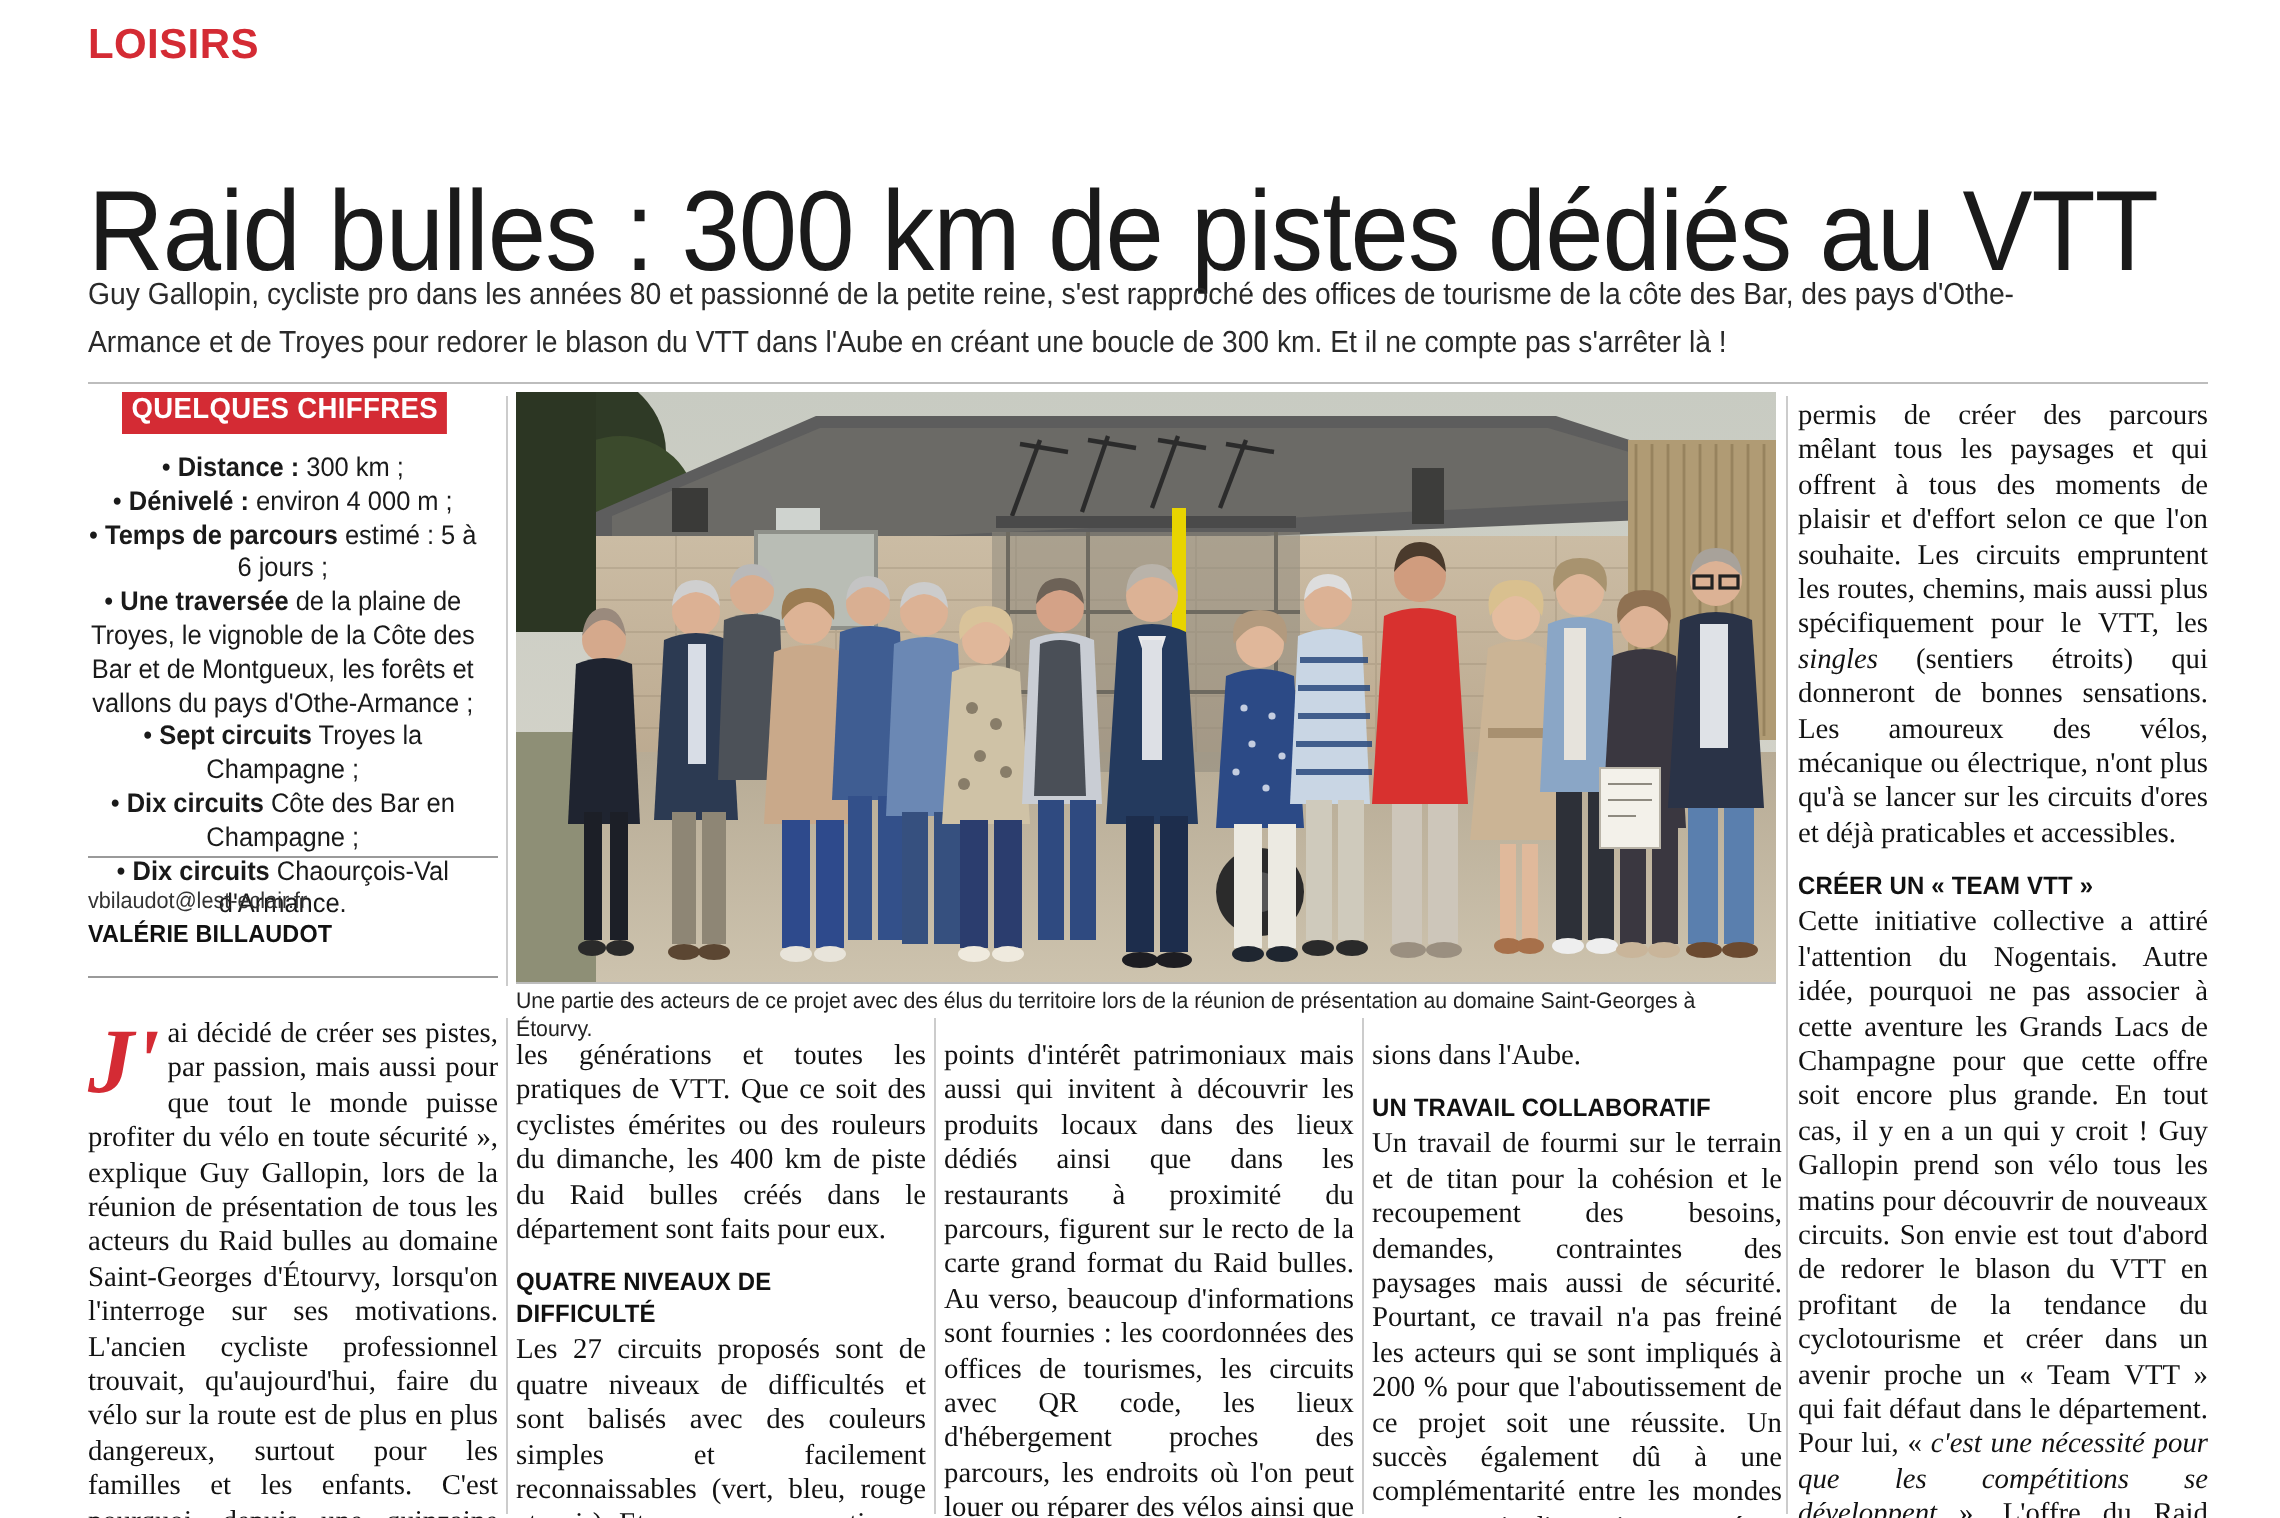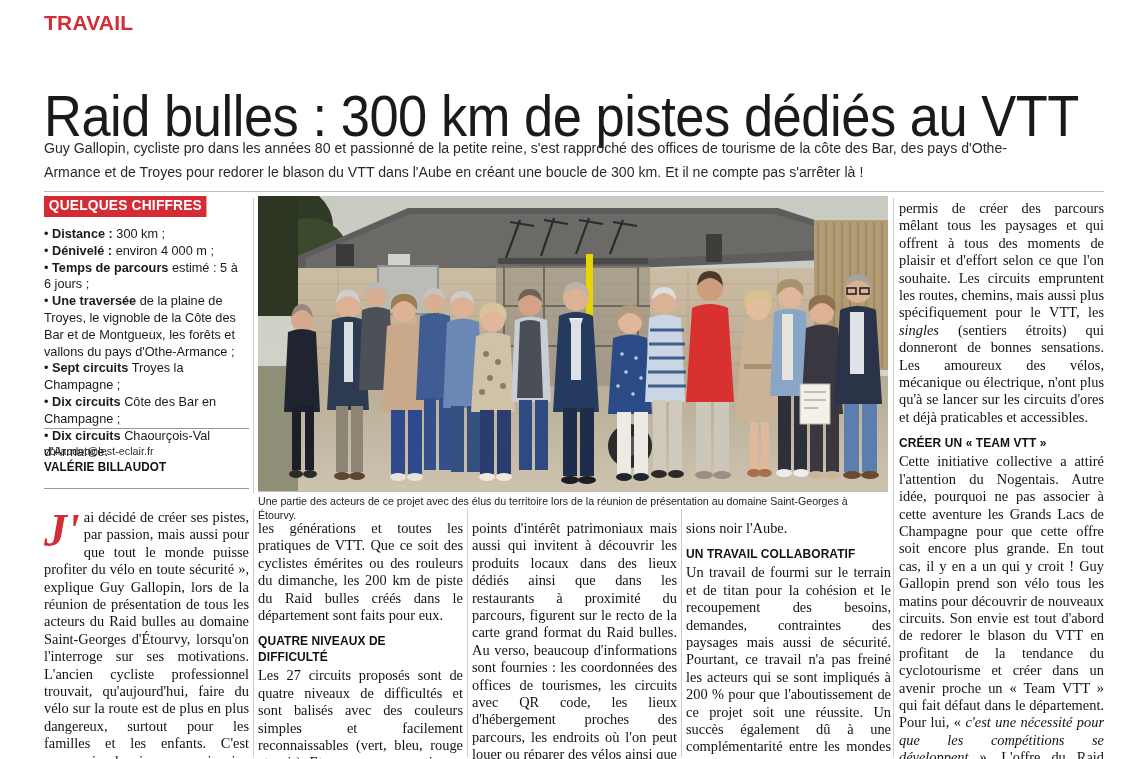--- a/index.html
+++ b/index.html
@@ -68,20 +68,21 @@
     left: 44px; top: 191px;
     width: 1060px; height: 1px;
     background: #bdbdbd;
   }
 
   
   .side-box {
     position: absolute;
     left: 44px; top: 196px;
     width: 205px;
+    text-align: center;
   }
   .side-head {
     display: inline-block;
     background: #d42b34;
     color: #fff;
     font-family: "Liberation Sans", sans-serif;
     font-weight: bold;
     font-size: 14.5px;
     letter-spacing: 0.2px;
     padding: 2px 5px 3px 5px;
@@ -211,21 +212,21 @@
     position: absolute;
     width: 1px;
     background: #cccccc;
   }
 </style>
 </head>
 <body>
 
 <div class="page">
 
-  <div class="rubric">TRAVAIL</div>
+  <div class="rubric">LOISIRS</div>
 
   <h1 class="headline">Raid bulles : 300 km de pistes dédiés au VTT</h1>
 
   <div class="chapeau">Guy Gallopin, cycliste pro dans les années 80 et passionné de la petite reine, s'est rapproché des offices de tourisme de la côte des Bar, des pays d'Othe-Armance et de Troyes pour redorer le blason du VTT dans l'Aube en créant une boucle de 300 km. Et il ne compte pas s'arrêter là !</div>
 
   <div class="rule-top"></div>
 
   <div class="side-box">
     <div class="side-head">QUELQUES CHIFFRES</div>
     <ul class="side-list">
@@ -534,31 +535,31 @@
   <div class="vrule" style="left:467px; top:509px; height:248px;"></div>
   <div class="vrule" style="left:681px; top:509px; height:248px;"></div>
   <div class="vrule" style="left:893px; top:198px; height:559px;"></div>
   <div class="vrule" style="left:253px; top:198px; height:295px;"></div>
 
   <div class="col c1">
     <p><span class="dropcap">J'</span><span class="lead-italic">ai décidé de créer ses pistes, par passion, mais aussi pour que tout le monde puisse profiter du vélo en toute sécurité »</span><span>, explique Guy Gallopin, lors de la réunion de présentation de tous les acteurs du Raid bulles au domaine Saint-Georges d'Étourvy, lorsqu'on l'interroge sur ses motivations. L'ancien cycliste professionnel trouvait, qu'aujourd'hui, faire du vélo sur la route est de plus en plus dangereux, surtout pour les familles et les enfants. C'est pourquoi, depuis une quinzaine d'années, il sillonne les chemins et pistes du département pour trouver des parcours qui pourraient satisfaire toutes</span></p>
   </div>
 
   <div class="col c2">
-    <p>les générations et toutes les pratiques de VTT. Que ce soit des cyclistes émérites ou des rouleurs du dimanche, les 200 km de piste du Raid bulles créés dans le département sont faits pour eux.</p>
+    <p>les générations et toutes les pratiques de VTT. Que ce soit des cyclistes émérites ou des rouleurs du dimanche, les 400 km de piste du Raid bulles créés dans le département sont faits pour eux.</p>
     <div class="subhead">QUATRE NIVEAUX DE DIFFICULTÉ</div>
     <p>Les 27 circuits proposés sont de quatre niveaux de difficultés et sont balisés avec des couleurs simples et facilement reconnaissables (vert, bleu, rouge et noir). Et pour que ces sorties ne soient pas seulement sportives, des icônes localisant des</p>
   </div>
 
   <div class="col c3">
     <p>points d'intérêt patrimoniaux mais aussi qui invitent à découvrir les produits locaux dans des lieux dédiés ainsi que dans les restaurants à proximité du parcours, figurent sur le recto de la carte grand format du Raid bulles. Au verso, beaucoup d'informations sont fournies : les coordonnées des offices de tourismes, les circuits avec QR code, les lieux d'hébergement proches des parcours, les endroits où l'on peut louer ou réparer des vélos ainsi que le guide des bonnes pratiques et agence spécialisée dans les propositions d'excur-</p>
   </div>
 
   <div class="col c4">
-    <p>sions noir l'Aube.</p>
+    <p>sions dans l'Aube.</p>
     <div class="subhead">UN TRAVAIL COLLABORATIF</div>
     <p>Un travail de fourmi sur le terrain et de titan pour la cohésion et le recoupement des besoins, demandes, contraintes des paysages mais aussi de sécurité. Pourtant, ce travail n'a pas freiné les acteurs qui se sont impliqués à 200 % pour que l'aboutissement de ce projet soit une réussite. Un succès également dû à une complémentarité entre les mondes ruraux et citadins qui a apporté un mélange d'idées et d'expérience qui ont</p>
   </div>
 
   <div class="col c5">
     <p><span>permis de créer des parcours mêlant tous les paysages et qui offrent à tous des moments de plaisir et d'effort selon ce que l'on souhaite. Les circuits empruntent les routes, chemins, mais aussi plus spécifiquement pour le VTT, les </span><em>singles</em><span> (sentiers étroits) qui donneront de bonnes sensations. Les amoureux des vélos, mécanique ou électrique, n'ont plus qu'à se lancer sur les circuits d'ores et déjà praticables et accessibles.</span></p>
     <div class="subhead">CRÉER UN « TEAM VTT »</div>
     <p><span>Cette initiative collective a attiré l'attention du Nogentais. Autre idée, pourquoi ne pas associer à cette aventure les Grands Lacs de Champagne pour que cette offre soit encore plus grande. En tout cas, il y en a un qui y croit ! Guy Gallopin prend son vélo tous les matins pour découvrir de nouveaux circuits. Son envie est tout d'abord de redorer le blason du VTT en profitant de la tendance du cyclotourisme et créer dans un avenir proche un « Team VTT » qui fait défaut dans le département. Pour lui, « </span><em>c'est une nécessité pour que les compétitions se développent</em><span> ». L'offre du Raid bulles devrait donc vite s'agrandir.</span></p>
 
   </div>

